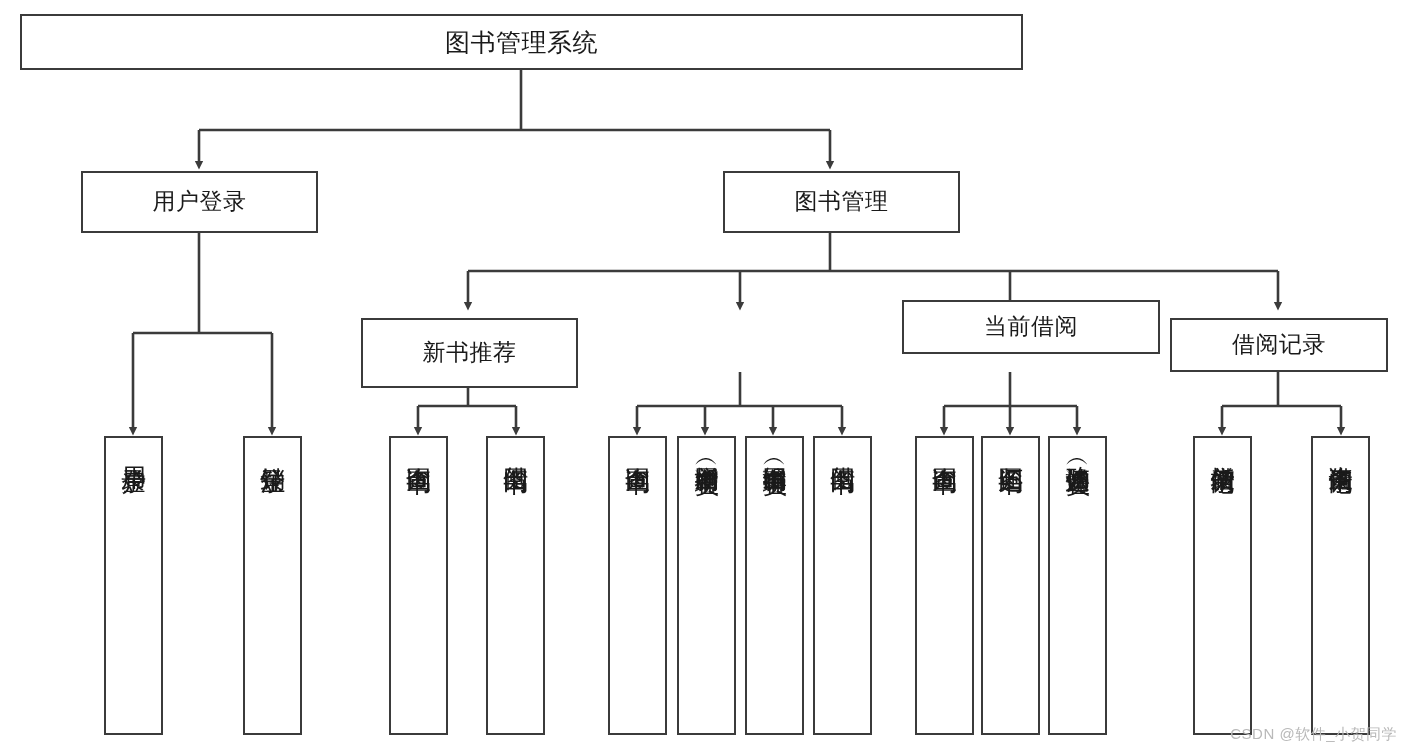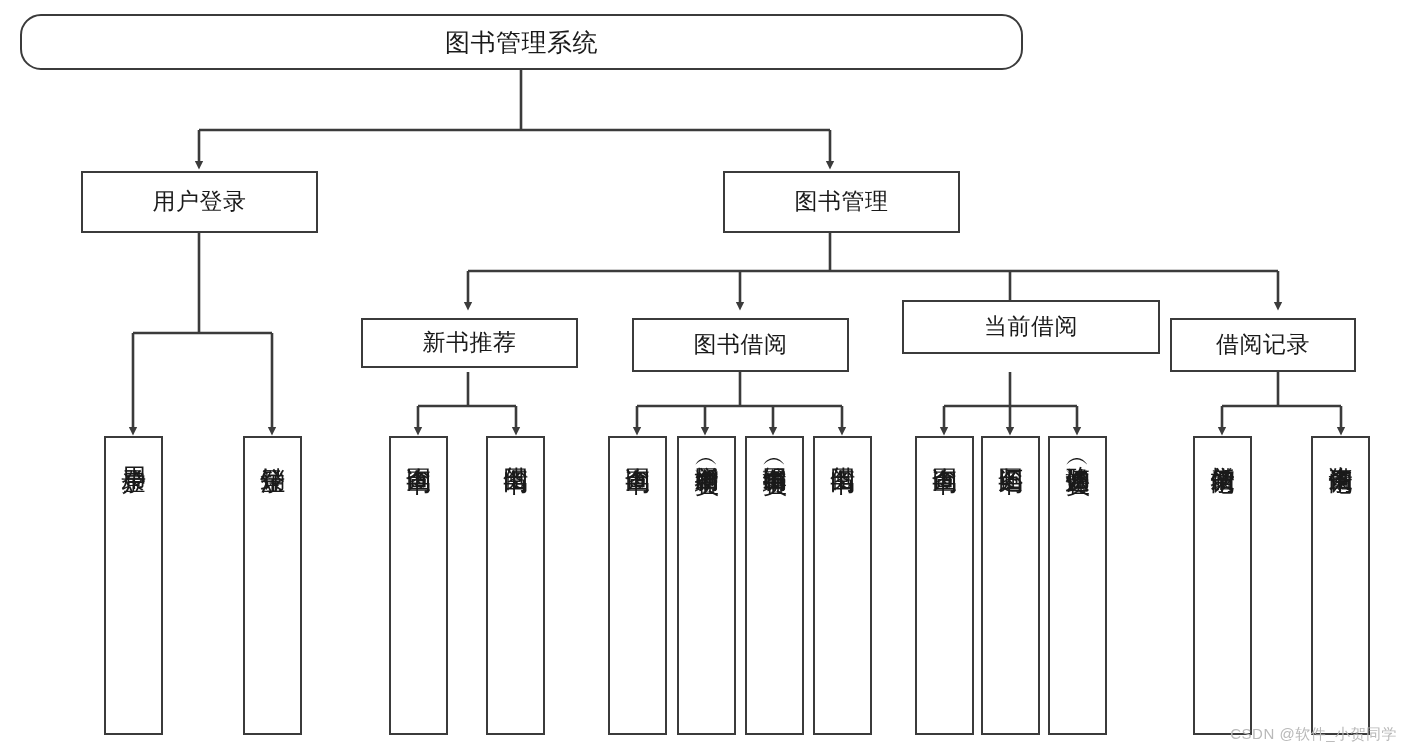--- a/index.html
+++ b/index.html
@@ -39,21 +39,20 @@
     display: block;
     text-align: center;
     line-height: 1.04;
     letter-spacing: 0.5px;
   }
   .h-node .node-label {
     font-size: 23px;
   }
   .node.root {
     border-width: 2px;
-    border-radius: 21px;
   }
   .node.root .node-label {
     font-size: 25px;
   }
   .v-node {
     align-items: flex-start;
     justify-content: center;
     padding-top: 9px;
   }
   .v-node .node-label {
@@ -136,30 +135,27 @@
     <span class="node-label">图书管理系统</span>
   </div>
 
   <div class="node h-node" style="left:81px; top:171px; width:237px; height:62px;">
     <span class="node-label">用户登录</span>
   </div>
   <div class="node h-node" style="left:723px; top:171px; width:237px; height:62px;">
     <span class="node-label">图书管理</span>
   </div>
 
-  <div class="node h-node" style="left:361px; top:318px; width:217px; height:50px;">
+  <div class="node h-node" style="left:361px; top:318px; width:217px; height:70px;">
     <span class="node-label">新书推荐</span>
-  </div>
-  <div class="node h-node" style="left:632px; top:318px; width:217px; height:54px;">
-    <span class="node-label">图书借阅</span>
   </div>
   <div class="node h-node" style="left:902px; top:300px; width:258px; height:54px;">
     <span class="node-label">当前借阅</span>
   </div>
-  <div class="node h-node" style="left:1170px; top:318px; width:186px; height:54px;">
+  <div class="node h-node" style="left:1170px; top:318px; width:218px; height:54px;">
     <span class="node-label">借阅记录</span>
   </div>
 
   <div class="node v-node" style="left:104px; top:436px; width:59px; height:299px;">
     <span class="node-label">用户登录</span>
   </div>
   <div class="node v-node" style="left:243px; top:436px; width:59px; height:299px;">
     <span class="node-label">注销登录</span>
   </div>
 

